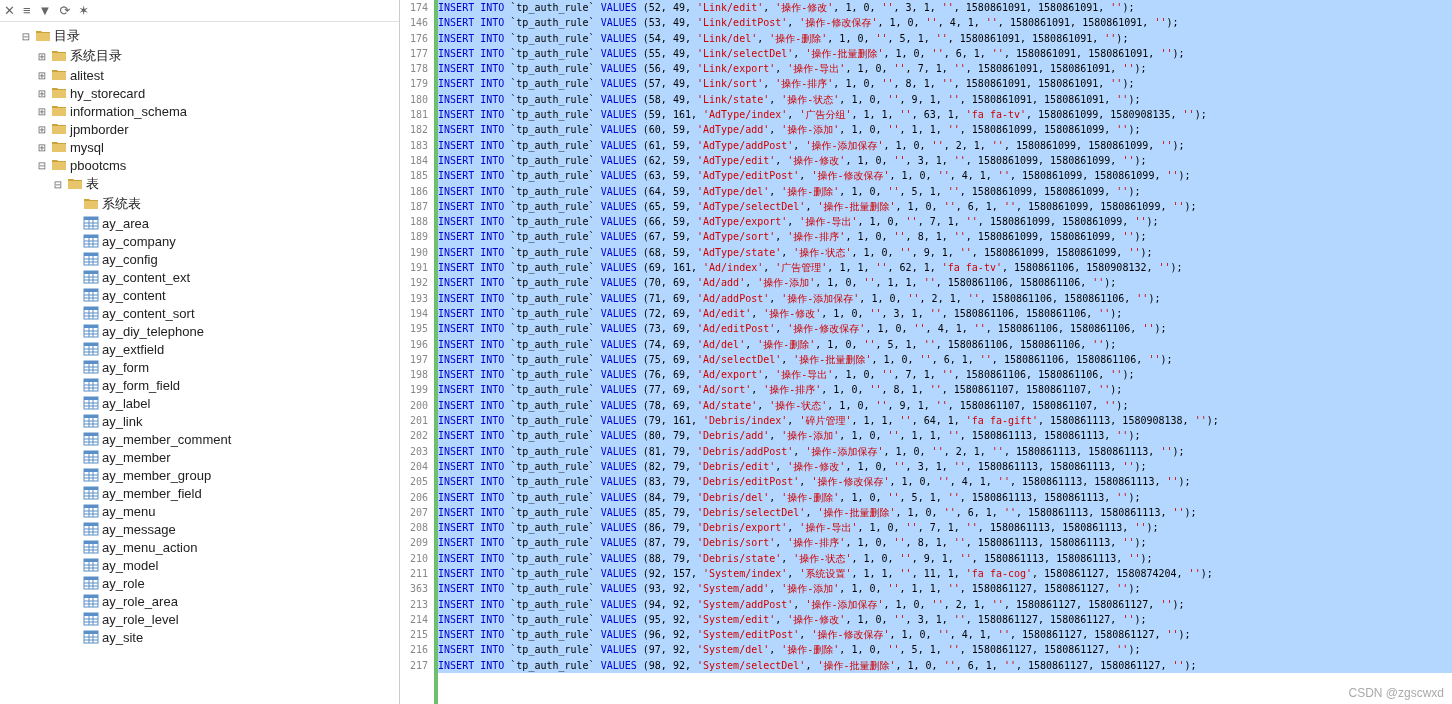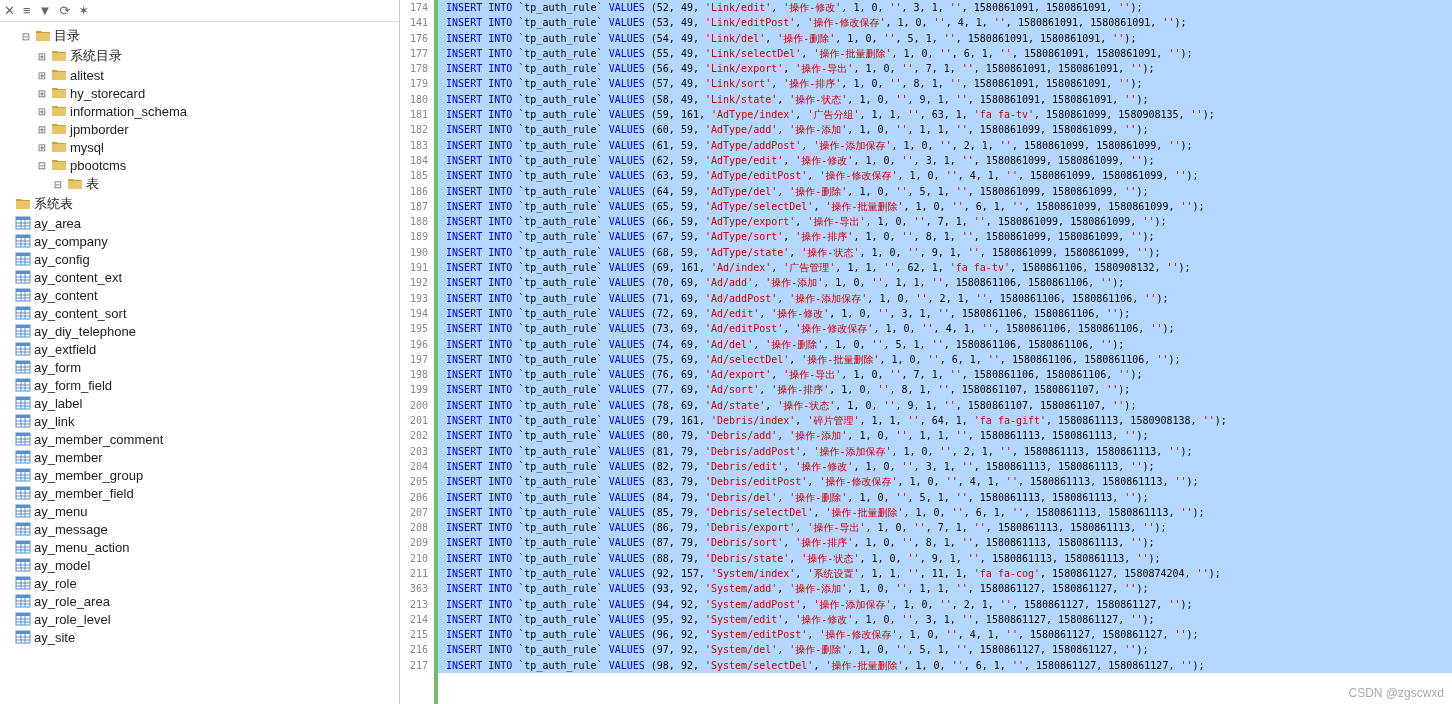--- a/index.html
+++ b/index.html
@@ -8,28 +8,28 @@
 .sidebar { width: 400px; border-right: 1px solid #ccc; overflow-y: auto; }
 .toolbar { display: flex; align-items: center; padding: 2px 4px; gap: 8px; border-bottom: 1px solid #e0e0e0; height: 22px; }
 .toolbar span { color: #666; font-size: 13px; cursor: pointer; }
 .tree { padding: 4px 0; }
 .tree-item { display: flex; align-items: center; padding: 1px 0; white-space: nowrap; font-size: 13px; color: #222; }
 .tree-toggle { width: 12px; text-align: center; color: #666; font-size: 10px; cursor: pointer; }
 .tree-icon { width: 16px; height: 16px; margin: 0 3px; display: inline-flex; align-items: center; justify-content: center; }
 .indent0 { padding-left: 20px; }
 .indent1 { padding-left: 36px; }
 .indent2 { padding-left: 52px; }
-.indent3 { }
+.indent3 { padding-left: 68px; }
 .editor { flex: 1; display: flex; font-family: Consolas, monospace; font-size: 10px; line-height: 15.3px; background: #fff; position: relative; overflow: hidden; }
 .gutter { background: #fff; color: #888; text-align: right; padding: 0 6px 0 10px; user-select: none; }
 .gutter div { height: 15.3px; }
 .change-bar { width: 4px; background: #6fbf6f; }
 .change-bar div { height: 15.3px; background: #6fbf6f; }
 .code { flex: 1; background: #fff; overflow: hidden; }
-.line { height: 15.3px; white-space: nowrap; background: #b4d7ff; padding-left: 8px; }
+.line { height: 15.3px; white-space: nowrap; background: #b4d7ff; padding-left: 0; }
 .kw { color: #0000d0; font-weight: normal; }
 .tbl { color: #000; }
 .str { color: #d00000; }
 .punc { color: #000; }
 .watermark { position: absolute; right: 8px; bottom: 4px; color: #aaa; font-size: 12px; font-family: sans-serif; }
 </style>
 </head>
 <body>
 
 <div class="container">
@@ -476,21 +476,21 @@
               <line x1="10" y1="5" x2="10" y2="14" stroke="#5a8fc7"></line>
             </svg>
           </span>
           <span>ay_site</span>
         </div>
       </div>
   </div>
   <div class="editor">
     <div class="gutter" id="gutter">
         <div>174</div>
-        <div>141</div>
+        <div>146</div>
         <div>176</div>
         <div>177</div>
         <div>178</div>
         <div>179</div>
         <div>180</div>
         <div>181</div>
         <div>182</div>
         <div>183</div>
         <div>184</div>
         <div>185</div>

